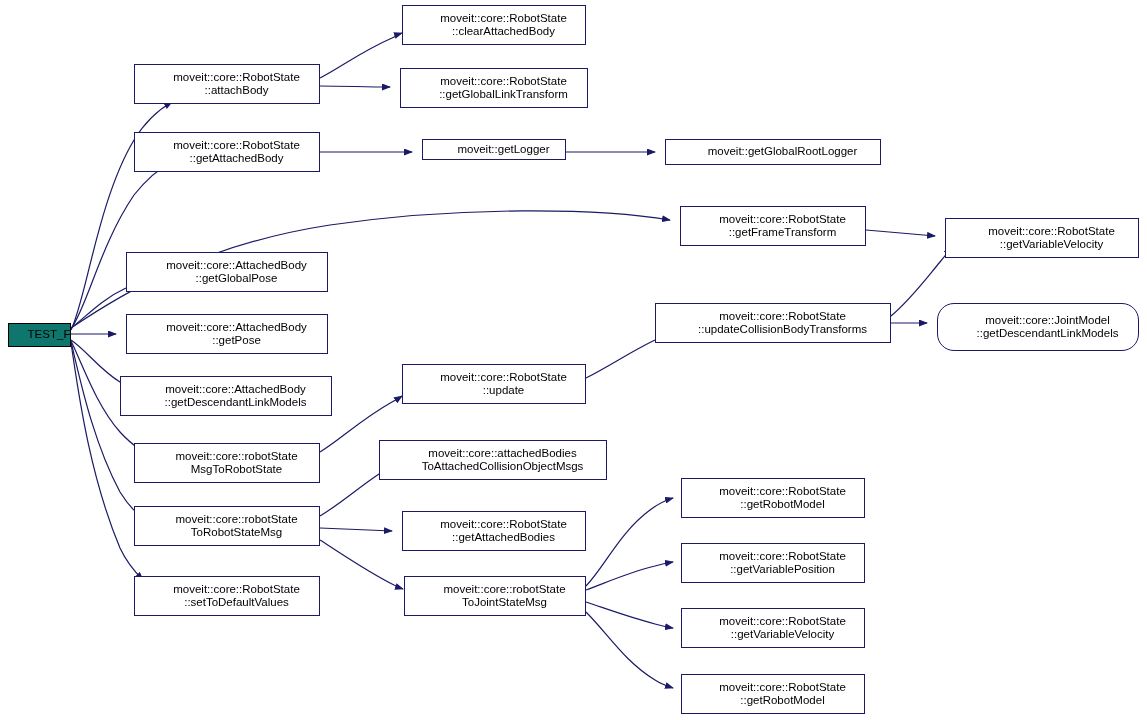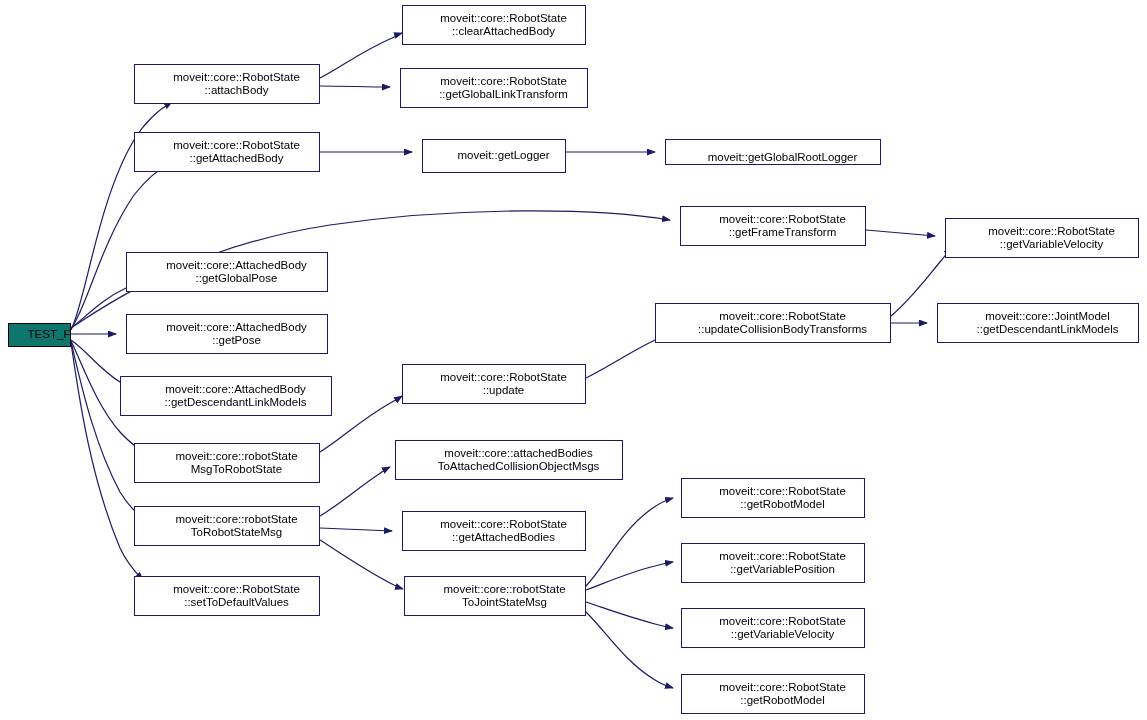--- a/index.html
+++ b/index.html
@@ -84,32 +84,32 @@
         <path d="M 586,602 C 610,610 632,618 655,624 C 662,626 667,627 673,628"></path>
         <path d="M 586,612 C 608,634 625,662 655,680 C 661,684 667,686 673,688"></path>
       </g>
   </svg>
   <div id="node-layer">
       <div class="node root" style="left: 8px; top: 323px; width: 63px; height: 24px;"><span>TEST_F</span></div>
       <div class="node" style="left: 134px; top: 64px; width: 186px; height: 40px;"><span>moveit::core::RobotState</span><span>::attachBody</span></div>
       <div class="node" style="left: 402px; top: 5px; width: 184px; height: 40px;"><span>moveit::core::RobotState</span><span>::clearAttachedBody</span></div>
       <div class="node" style="left: 400px; top: 68px; width: 188px; height: 40px;"><span>moveit::core::RobotState</span><span>::getGlobalLinkTransform</span></div>
       <div class="node" style="left: 134px; top: 132px; width: 186px; height: 40px;"><span>moveit::core::RobotState</span><span>::getAttachedBody</span></div>
-      <div class="node" style="left: 422px; top: 139px; width: 144px; height: 34px;"><span>moveit::getLogger</span></div>
-      <div class="node" style="left: 665px; top: 139px; width: 216px; height: 26px; justify-content: flex-end;"><span>moveit::getGlobalRootLogger</span></div>
+      <div class="node" style="left: 422px; top: 139px; width: 144px; height: 21px;"><span>moveit::getLogger</span></div>
+      <div class="node" style="left: 665px; top: 139px; width: 216px; height: 26px;"><span>moveit::getGlobalRootLogger</span></div>
       <div class="node" style="left: 680px; top: 206px; width: 186px; height: 40px;"><span>moveit::core::RobotState</span><span>::getFrameTransform</span></div>
       <div class="node" style="left: 945px; top: 218px; width: 194px; height: 40px;"><span>moveit::core::RobotState</span><span>::getVariableVelocity</span></div>
       <div class="node" style="left: 126px; top: 252px; width: 202px; height: 40px;"><span>moveit::core::AttachedBody</span><span>::getGlobalPose</span></div>
       <div class="node" style="left: 126px; top: 314px; width: 202px; height: 40px;"><span>moveit::core::AttachedBody</span><span>::getPose</span></div>
       <div class="node" style="left: 655px; top: 303px; width: 236px; height: 40px;"><span>moveit::core::RobotState</span><span>::updateCollisionBodyTransforms</span></div>
-      <div class="node" style="left: 937px; top: 303px; width: 202px; height: 40px;"><span>moveit::core::JointModel</span><span>::getDescendantLinkModels</span></div>
+      <div class="node" style="left: 937px; top: 303px; width: 202px; height: 48px; border-radius: 17px;"><span>moveit::core::JointModel</span><span>::getDescendantLinkModels</span></div>
       <div class="node" style="left: 120px; top: 376px; width: 212px; height: 40px;"><span>moveit::core::AttachedBody</span><span>::getDescendantLinkModels</span></div>
       <div class="node" style="left: 402px; top: 364px; width: 184px; height: 40px;"><span>moveit::core::RobotState</span><span>::update</span></div>
       <div class="node" style="left: 134px; top: 443px; width: 186px; height: 40px;"><span>moveit::core::robotState</span><span>MsgToRobotState</span></div>
-      <div class="node" style="left: 379px; top: 440px; width: 228px; height: 40px; margin-left: 16px;"><span>moveit::core::attachedBodies</span><span>ToAttachedCollisionObjectMsgs</span></div>
+      <div class="node" style="left: 379px; top: 440px; width: 228px; height: 40px;"><span>moveit::core::attachedBodies</span><span>ToAttachedCollisionObjectMsgs</span></div>
       <div class="node" style="left: 134px; top: 506px; width: 186px; height: 40px;"><span>moveit::core::robotState</span><span>ToRobotStateMsg</span></div>
       <div class="node" style="left: 402px; top: 511px; width: 184px; height: 40px;"><span>moveit::core::RobotState</span><span>::getAttachedBodies</span></div>
       <div class="node" style="left: 681px; top: 478px; width: 184px; height: 40px;"><span>moveit::core::RobotState</span><span>::getRobotModel</span></div>
       <div class="node" style="left: 681px; top: 543px; width: 184px; height: 40px;"><span>moveit::core::RobotState</span><span>::getVariablePosition</span></div>
       <div class="node" style="left: 404px; top: 576px; width: 182px; height: 40px;"><span>moveit::core::robotState</span><span>ToJointStateMsg</span></div>
       <div class="node" style="left: 134px; top: 576px; width: 186px; height: 40px;"><span>moveit::core::RobotState</span><span>::setToDefaultValues</span></div>
       <div class="node" style="left: 681px; top: 608px; width: 184px; height: 40px;"><span>moveit::core::RobotState</span><span>::getVariableVelocity</span></div>
       <div class="node" style="left: 681px; top: 674px; width: 184px; height: 40px;"><span>moveit::core::RobotState</span><span>::getRobotModel</span></div>
     </div>
 </div>

